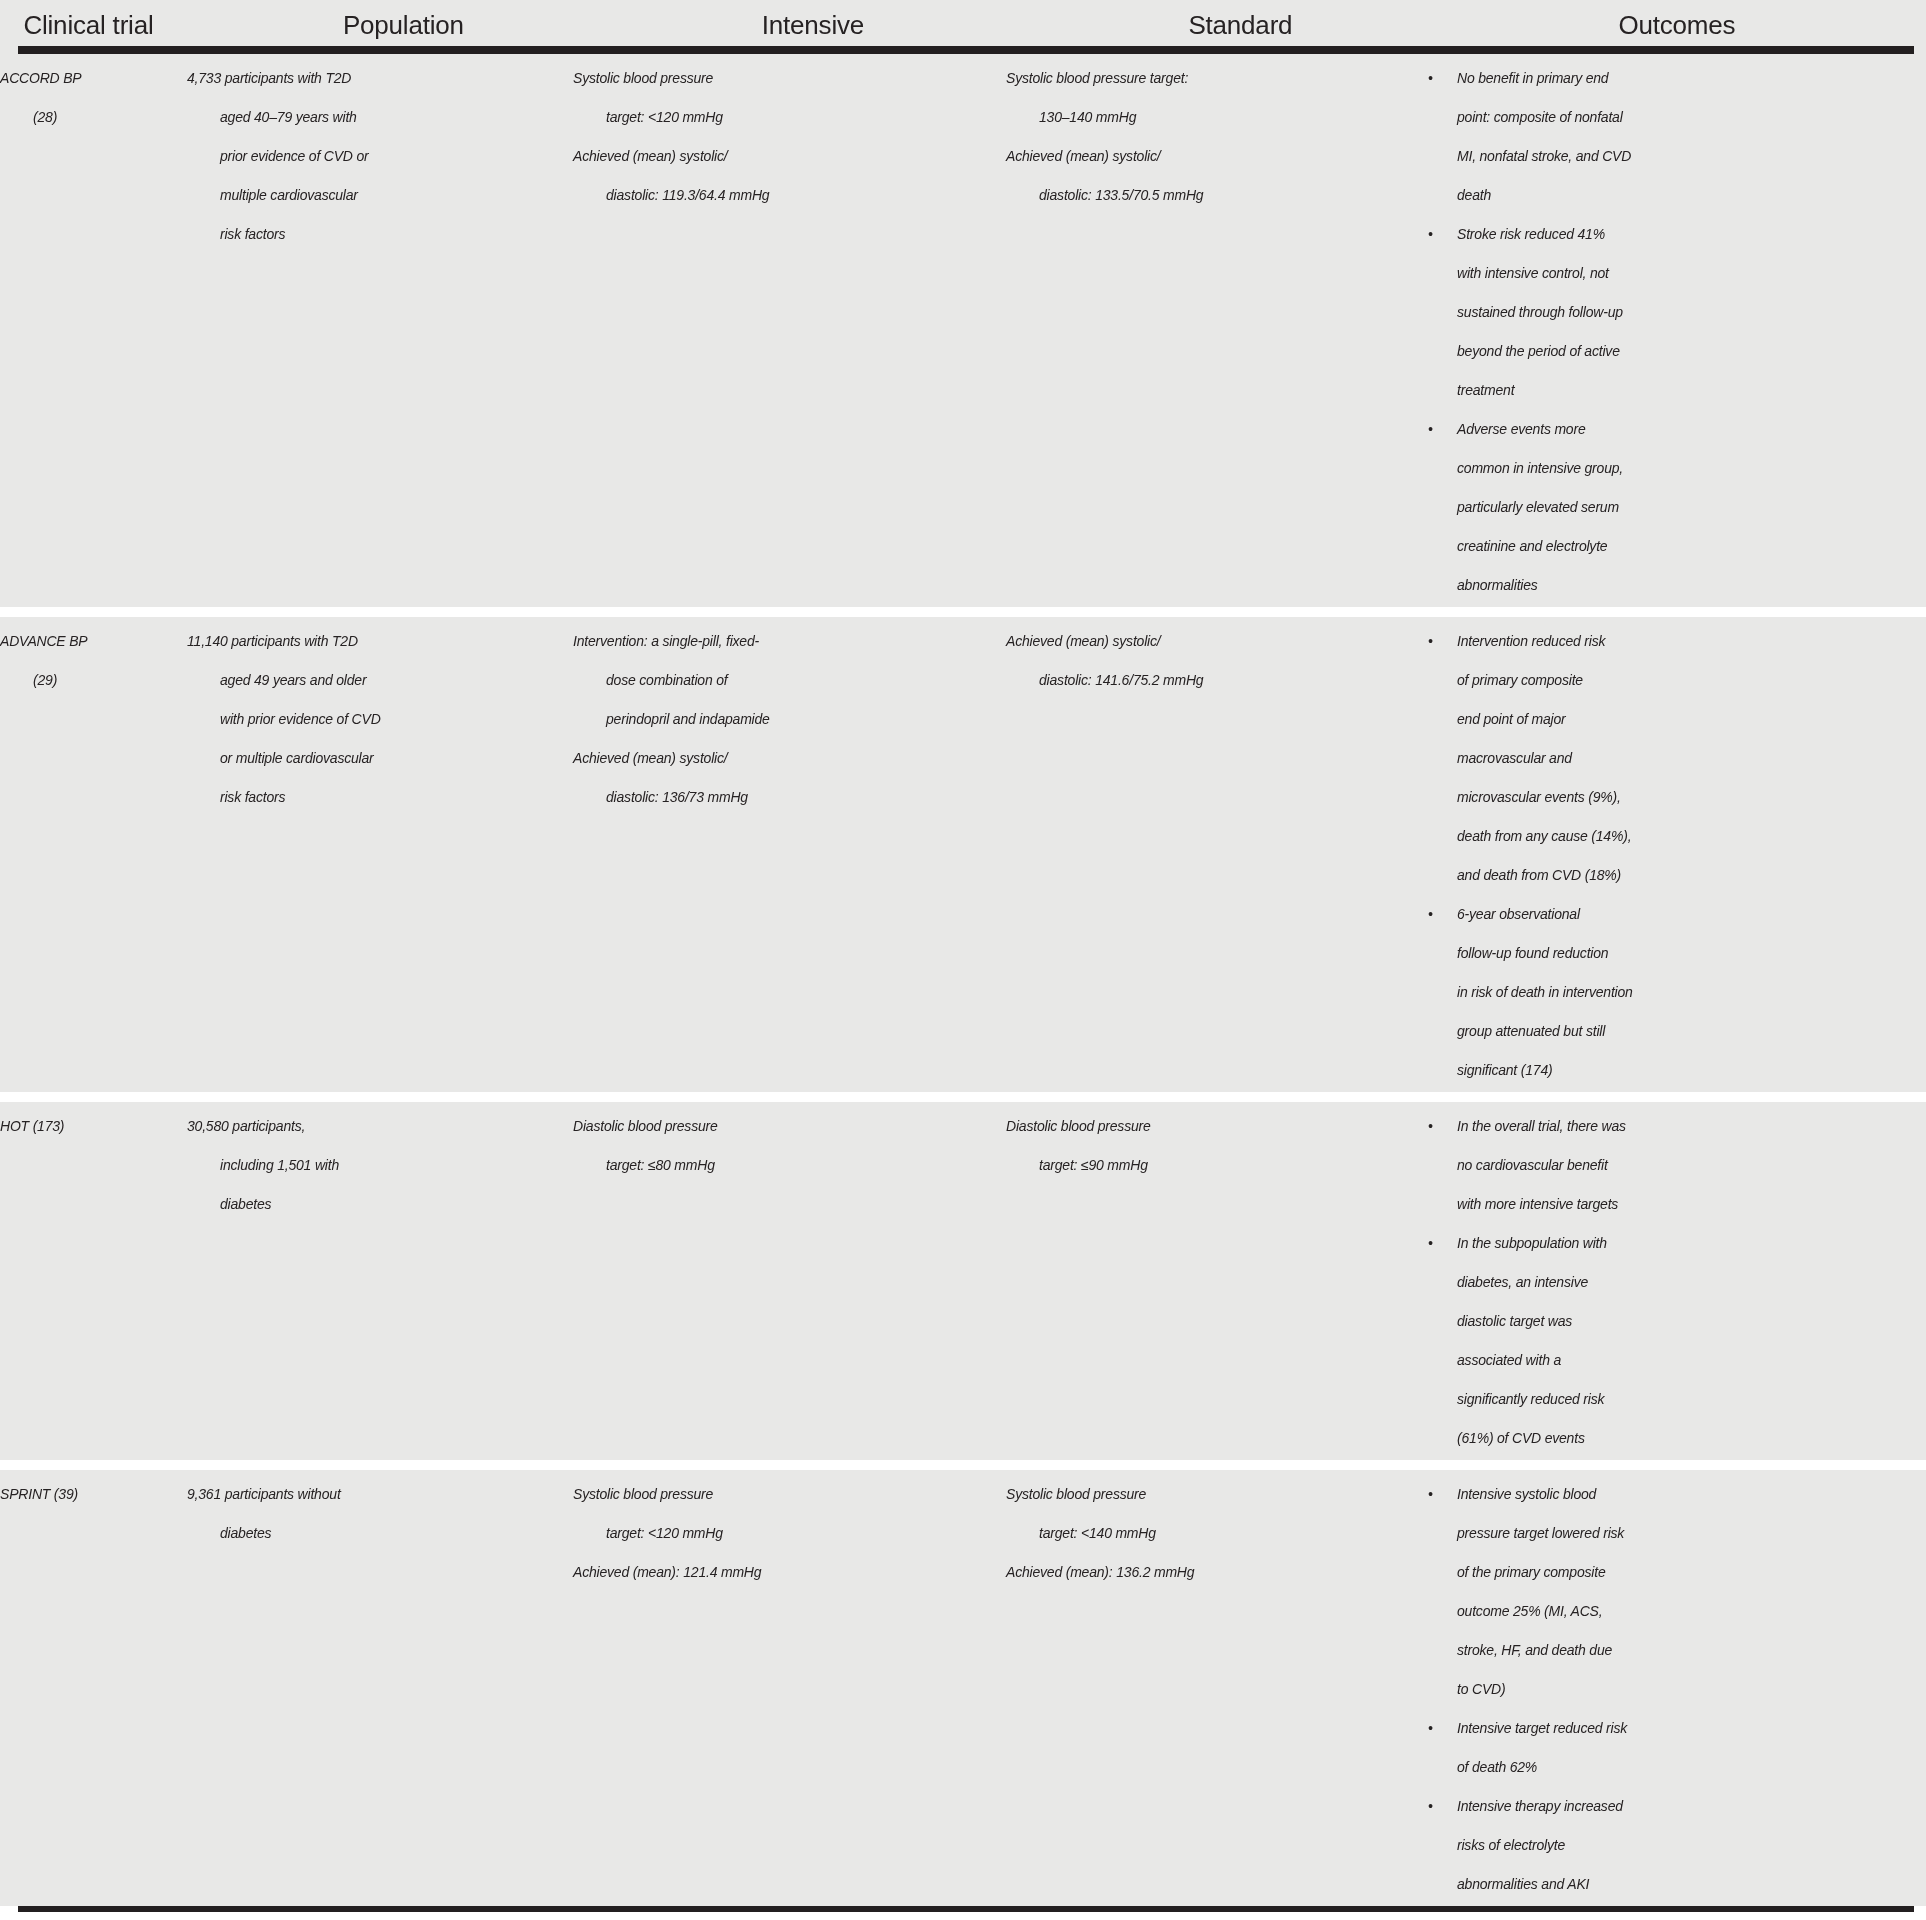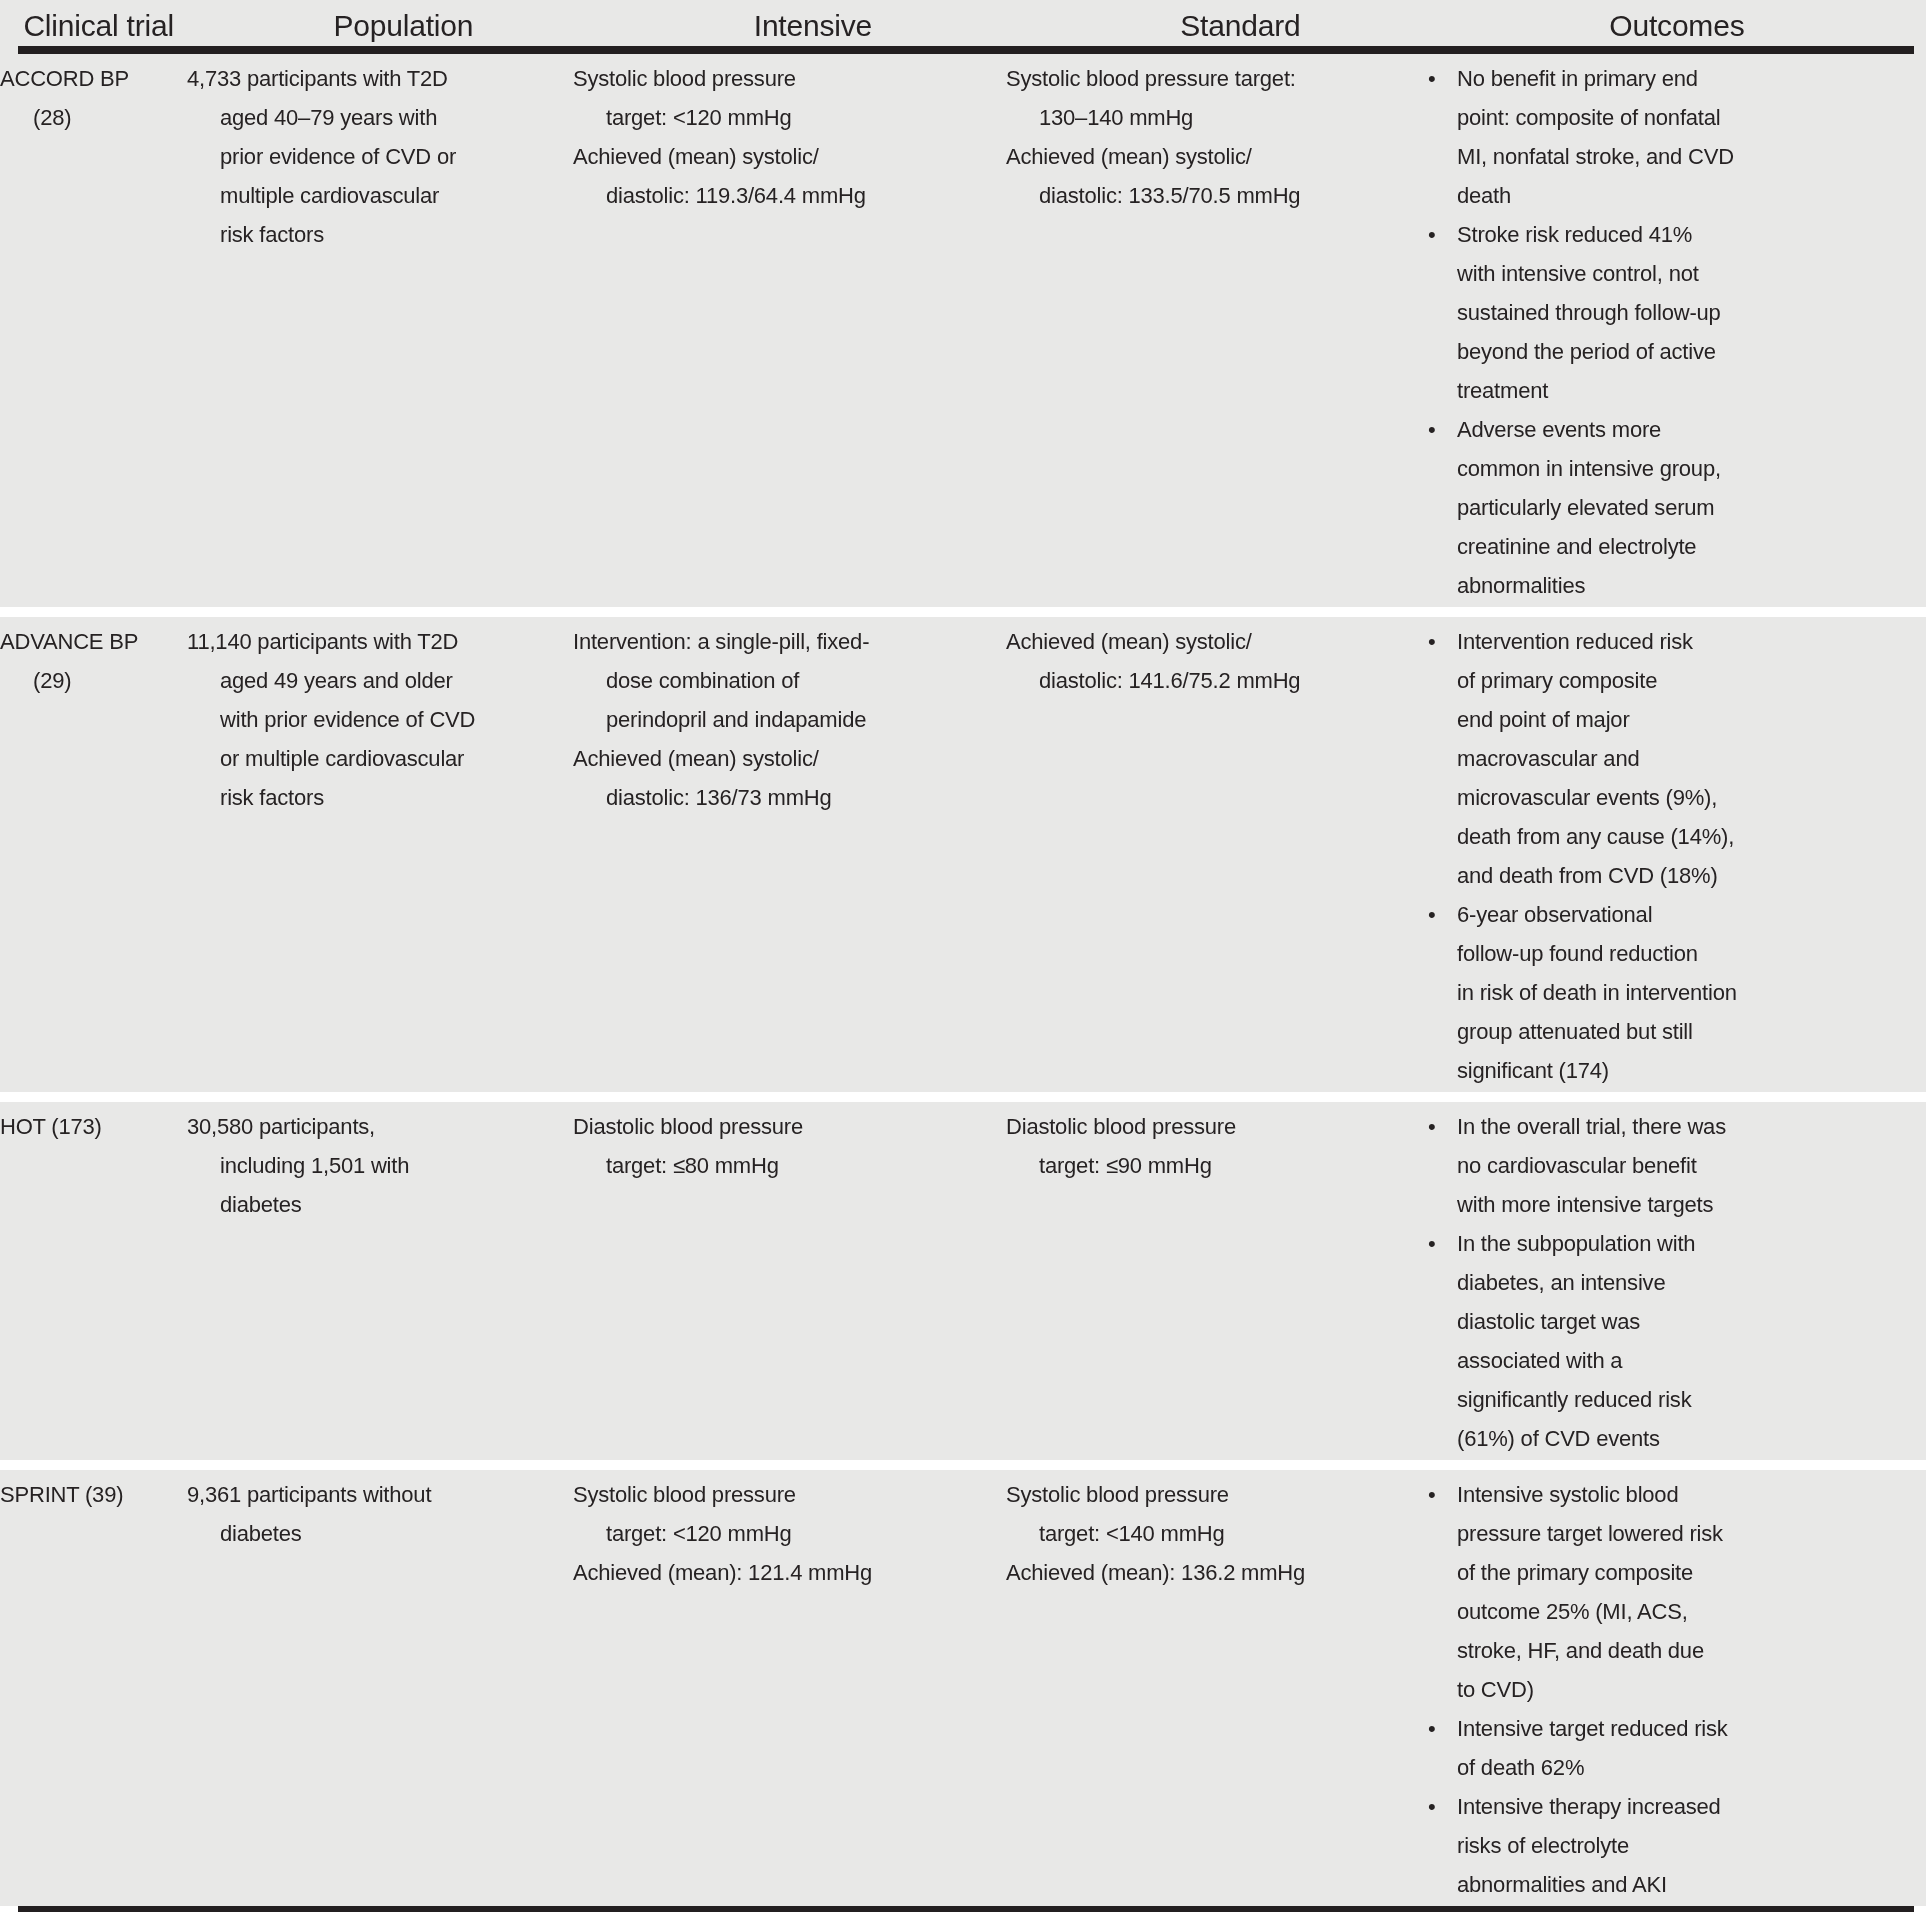--- a/index.html
+++ b/index.html
@@ -12,26 +12,26 @@
     letter-spacing:-0.2px;
     overflow:hidden;
   }
   .band{background:#e8e8e7;}
   .grid{
     display:grid;
     grid-template-columns:187px 386px 433px 422px 451px;
     padding-left:23.4px;
   }
   .header-band{padding-top:9.4px;}
-  .head-cell{font-size:30px;line-height:33px;}
+  .head-cell{font-size:26px;line-height:33px;}
   .head-cell.center{text-align:center;}
   .head-rule{height:8.2px;background:#231f20;margin:3.5px 11.7px 0 17.6px;}
   .row{padding:4.7px 0 2.3px 0;}
   .row + .row{margin-top:10px;}
-  .cell{font-size:22px;line-height:39px;padding-right:15px;}
+  .cell{font-size:14px;line-height:39px;padding-right:15px;font-style:italic;}
   .para{
     padding-left:33px;
     text-indent:-33px;
     white-space:pre-line;
   }
   .li{display:flex;align-items:flex-start;}
   .dot{flex:0 0 29px;width:29px;}
   .li-text{flex:1;white-space:pre-line;}
   .bottom-rule{height:5.9px;background:#231f20;margin:0 11.7px 0 17.6px;}
 </style>

